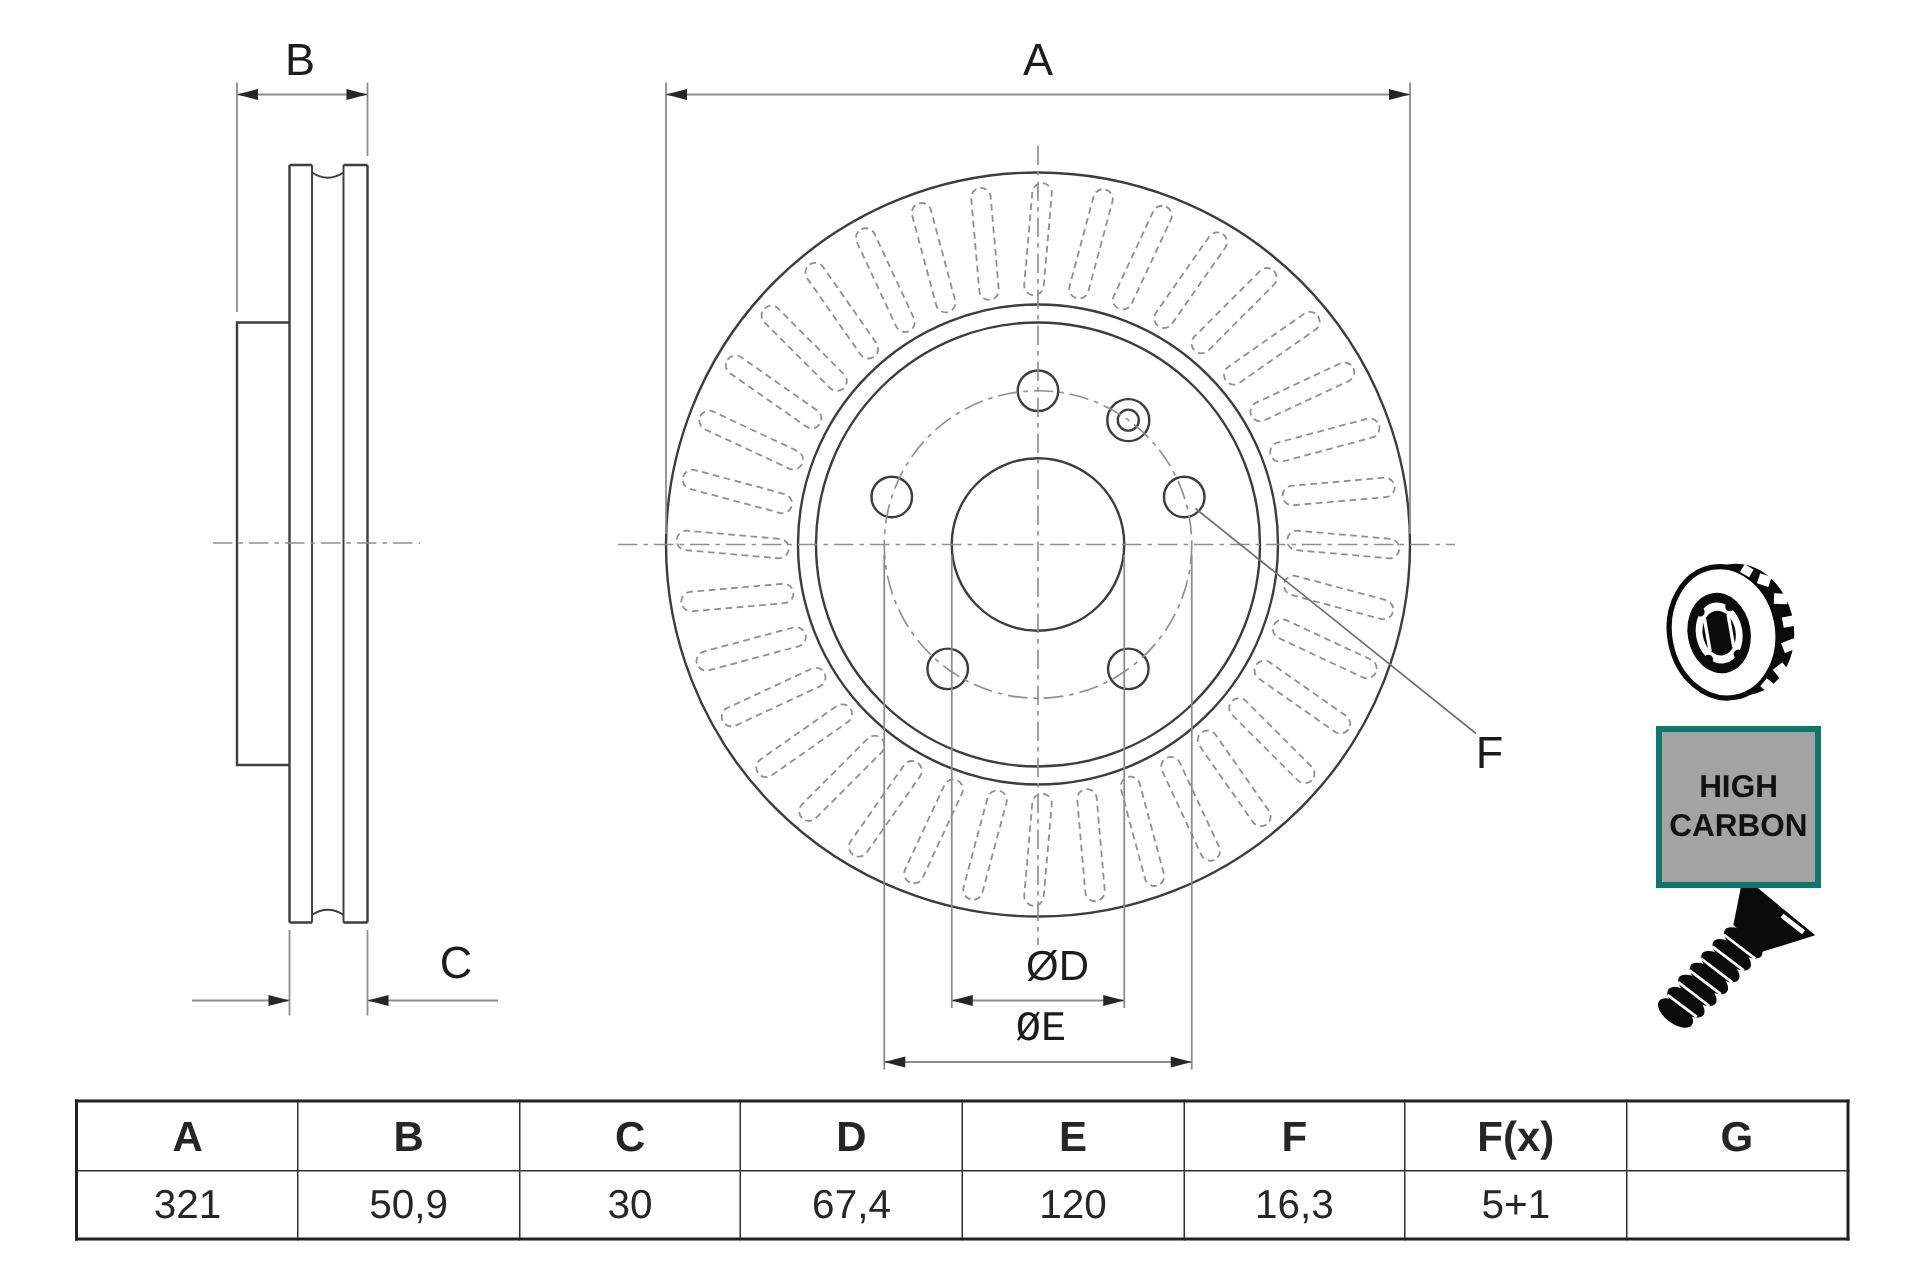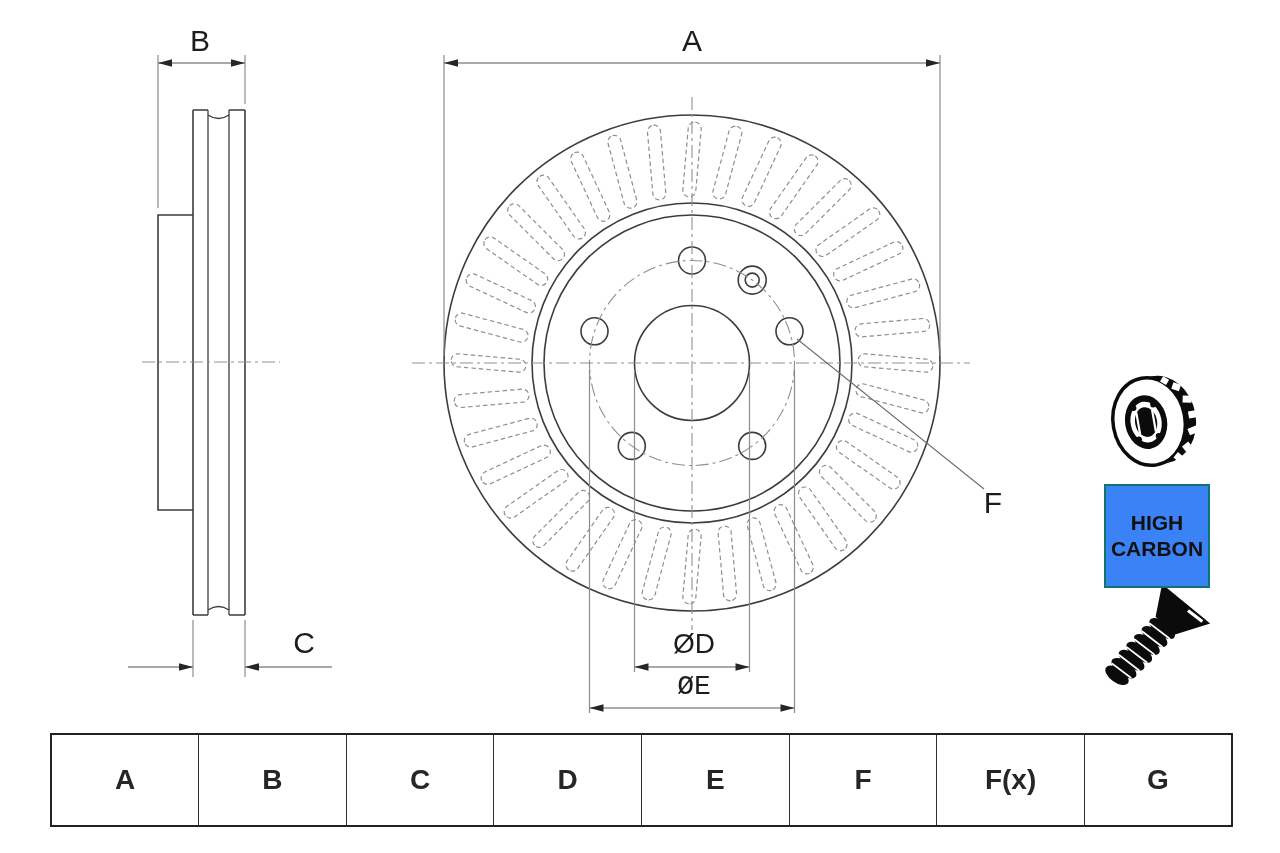--- a/index.html
+++ b/index.html
@@ -3,21 +3,21 @@
 <meta charset="utf-8">
 <style>
   html,body{margin:0;padding:0;background:#fff;}
   #stage{position:relative;width:1280px;height:853px;background:#ffffff;overflow:hidden;
          font-family:"Liberation Sans",sans-serif;}
   svg{position:absolute;left:0;top:0;}
   .dim-label{position:absolute;width:64px;text-align:center;font-size:30px;color:#1c1c1c;
              line-height:1;letter-spacing:0;}
   .dia-label{font-size:28px;}
   .badge{position:absolute;left:1104px;top:484px;width:102px;height:100px;
-         border:2px solid #0f766e;background:#3b82f6;display:flex;flex-direction:column;
+         border:4px solid #0f766e;background:#a3a3a3;display:flex;flex-direction:column;
          justify-content:center;align-items:center;}
   .badge div{font-size:21px;font-weight:bold;color:#111;line-height:26px;}
   table.spec{position:absolute;left:50px;top:733px;width:1183px;height:94px;
              border-collapse:collapse;table-layout:fixed;background:#fff;}
   table.spec td{border:1.6px solid #2f2f2f;text-align:center;vertical-align:middle;
                 color:#262626;font-size:27px;padding:0;}
   table.spec tr.hdr td{font-weight:bold;font-size:28px;}
   table.spec{border:2px solid #222;}
 </style>
 </head>
@@ -202,35 +202,45 @@
         <path d="M-13,79 L13,76"></path>
           <path d="M-12,90 L12,87"></path>
       </g>
     </g>
   </svg>
 
   <div class="dim-label" style="left:168px;top:26px;">B</div>
   <div class="dim-label" style="left:660px;top:26px;">A</div>
   <div class="dim-label" style="left:272px;top:628px;">C</div>
   <div class="dim-label" style="left:961px;top:488px;">F</div>
-  <div class="dim-label dia-label" style="left:662px;top:630px;">ØD</div>
+  <div class="dim-label dia-label" style="left:662px;top:630px;text-align:right;">ØD</div>
   <div class="dim-label dia-label" style="left:662px;top:673px;font-family:Liberation Mono, monospace;">ØE</div>
 
   <div class="badge">
     <div>HIGH</div>
     <div>CARBON</div>
   </div>
 
   <table class="spec">
     <tbody>
         <tr class="hdr">
       <td>A</td>
       <td>B</td>
       <td>C</td>
       <td>D</td>
       <td>E</td>
       <td>F</td>
       <td>F(x)</td>
       <td>G</td>
     </tr>
+    <tr>
+      <td>321</td>
+      <td>50,9</td>
+      <td>30</td>
+      <td>67,4</td>
+      <td>120</td>
+      <td>16,3</td>
+      <td>5+1</td>
+      <td></td>
+    </tr>
   </tbody>
     </table>
 </div>
 
 </body></html>

